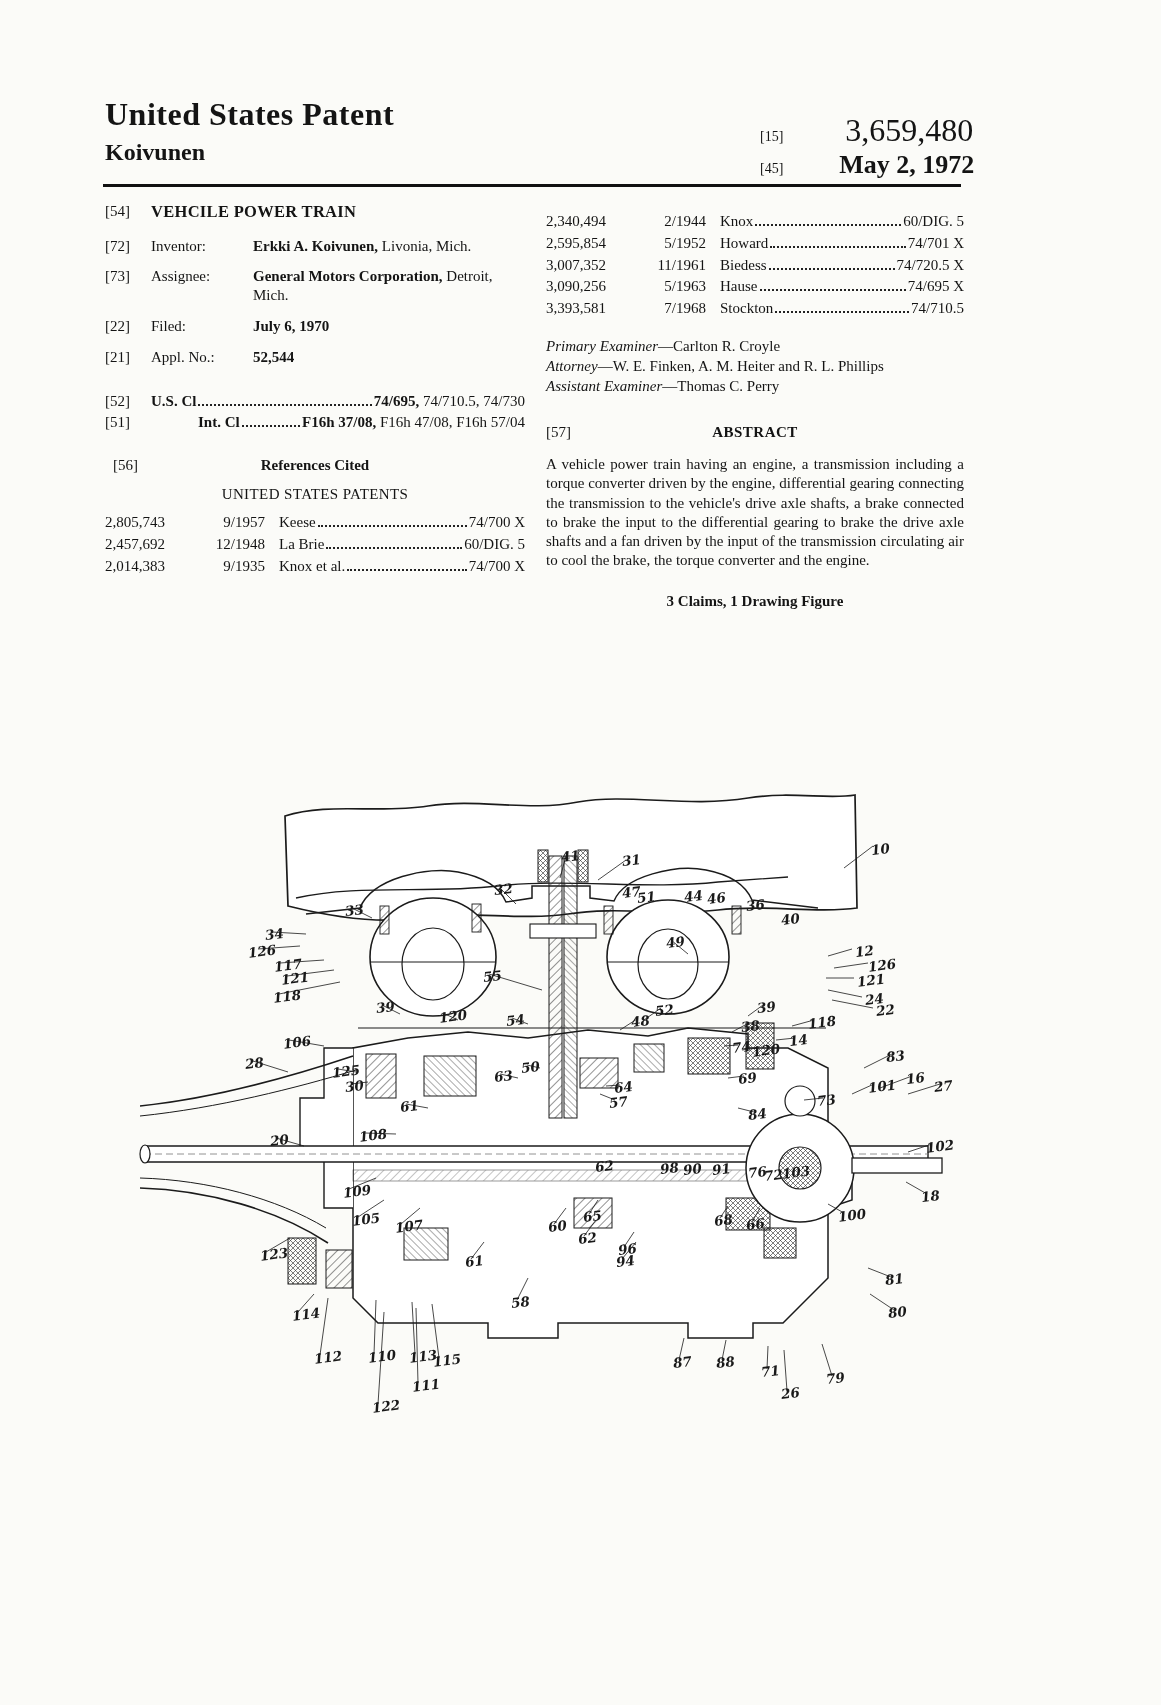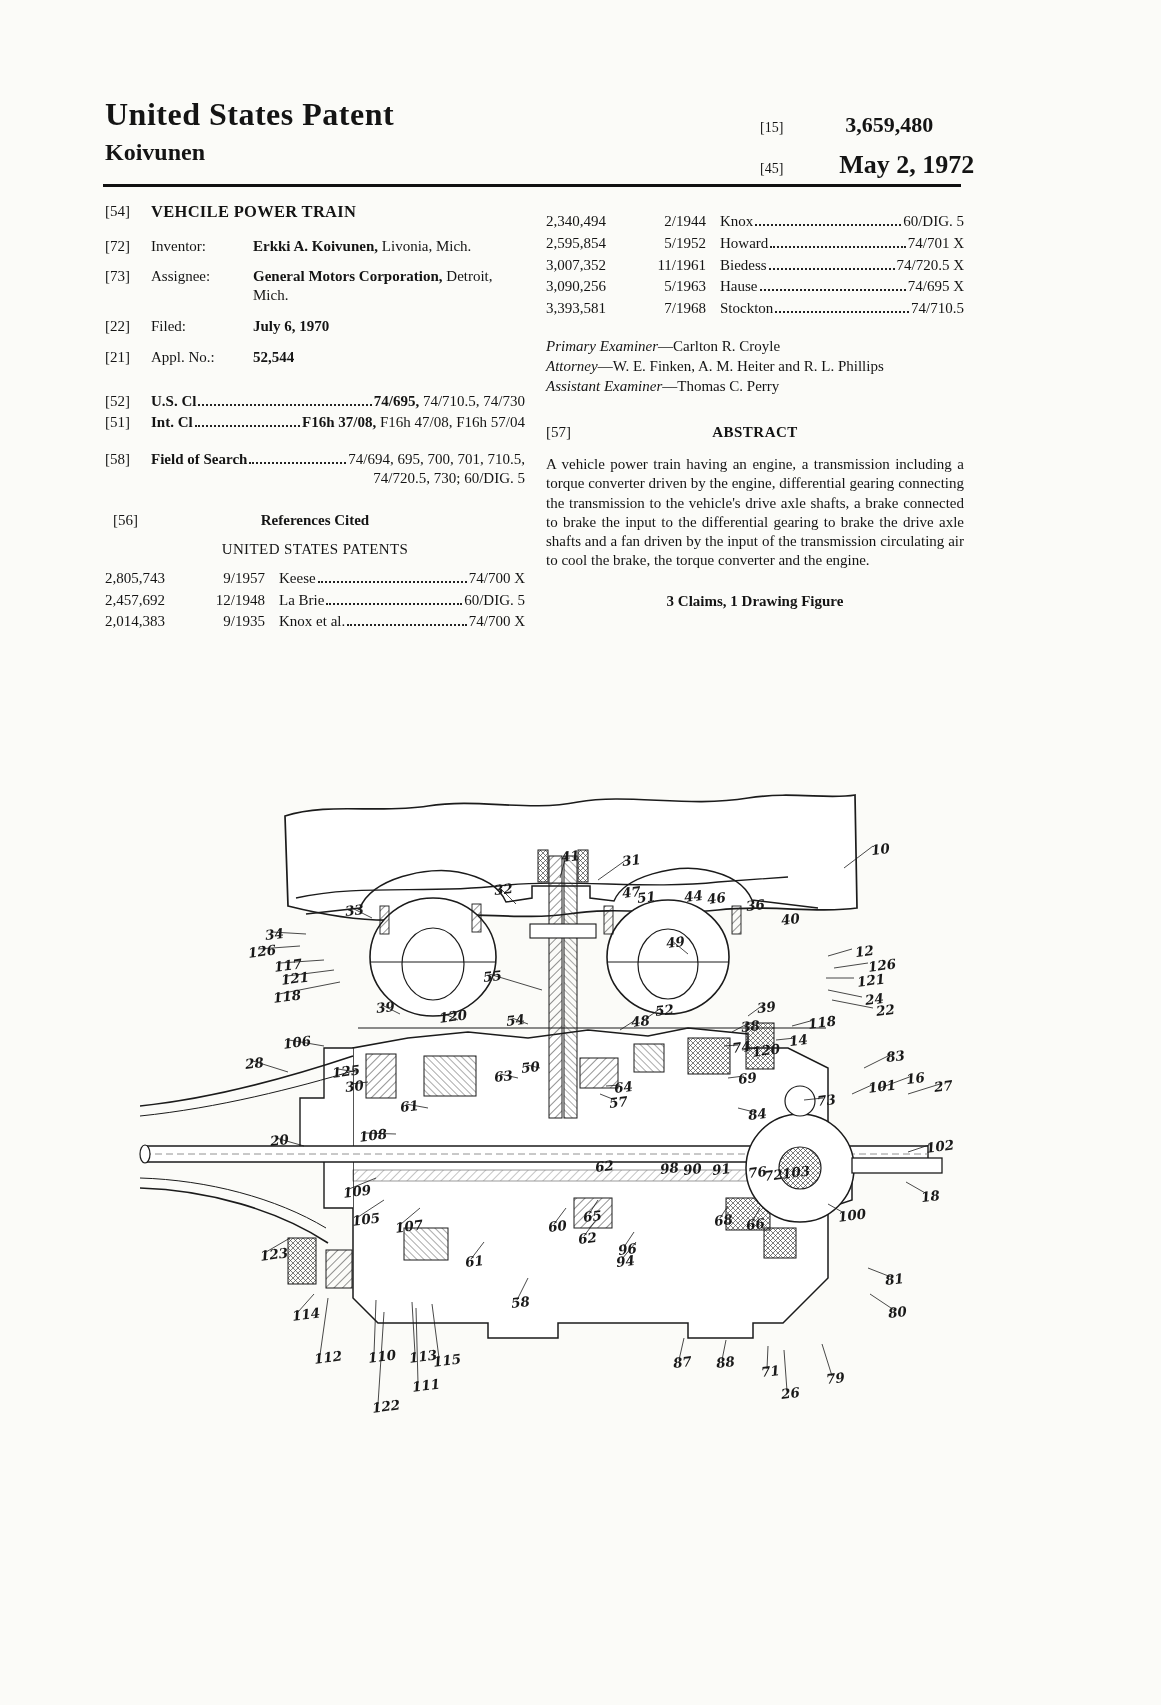--- a/index.html
+++ b/index.html
@@ -6,21 +6,21 @@
   body{
     width:1161px;height:1705px;position:relative;overflow:hidden;
     background:#fbfbf8;color:#141414;
     font-family:"Liberation Serif","DejaVu Serif",serif;
   }
   .abs{position:absolute;}
   
   .masthead-title{font-size:32px;font-weight:bold;letter-spacing:.5px;}
   .masthead-inventor{font-size:24px;font-weight:bold;margin-top:6px;}
   .num-tag{font-size:14px;}
-  .patent-number{font-size:22px;font-weight:bold;}
+  .patent-number{font-size:32px;font-weight:normal;}
   .patent-date{font-size:26px;font-weight:bold;}
   .hr-rule{background:#111;height:3px;}
   
   .col{font-size:15px;line-height:1.25;}
   .row{display:flex;margin-bottom:4px;}
   .tag{flex:0 0 46px;}
   .lbl{flex:0 0 102px;}
   .val{flex:1;}
   .b{font-weight:bold;}
   .doc-title{font-size:16.5px;font-weight:bold;letter-spacing:.3px;}
@@ -95,40 +95,29 @@
 
   <div class="row" style="margin-bottom:2px;">
     <span class="tag">[52]</span>
     <span class="val clsrow">
       <span class="b">U.S. Cl</span>
       <span class="leader"></span>
       <span><span class="b">74/695,</span><span> 74/710.5, 74/730</span></span>
     </span>
   </div>
 
-  <div class="row" style="margin-bottom:18px;">
+  <div class="row" style="margin-bottom:12px;gap:47px;">
     <span class="tag">[51]</span>
     <span class="val clsrow">
       <span class="b">Int. Cl</span>
       <span class="leader"></span>
       <span><span class="b">F16h 37/08,</span><span> F16h 47/08, F16h 57/04</span></span>
     </span>
   </div>
 
-  <div class="row" style="margin-bottom:0;">
-    <span class="tag">[58]</span>
-    <span class="val">
-      <span class="clsrow">
-        <span class="b">Field of Search</span>
-        <span class="leader"></span>
-        <span>74/694, 695, 700, 701, 710.5,</span>
-      </span>
-      <div class="right-align">74/720.5, 730; 60/DIG. 5</div>
-    </span>
-  </div>
 
   <div style="position:relative;margin-top:24px;margin-bottom:10px;">
     <span class="abs" style="left:8px;top:0;">[56]</span>
     <div class="center b">References Cited</div>
   </div>
   <div class="center" style="margin-bottom:10px;letter-spacing:.4px;">UNITED STATES PATENTS</div>
 
   <div>
     <div class="refrow">
       <span class="refnum">2,805,743</span>

